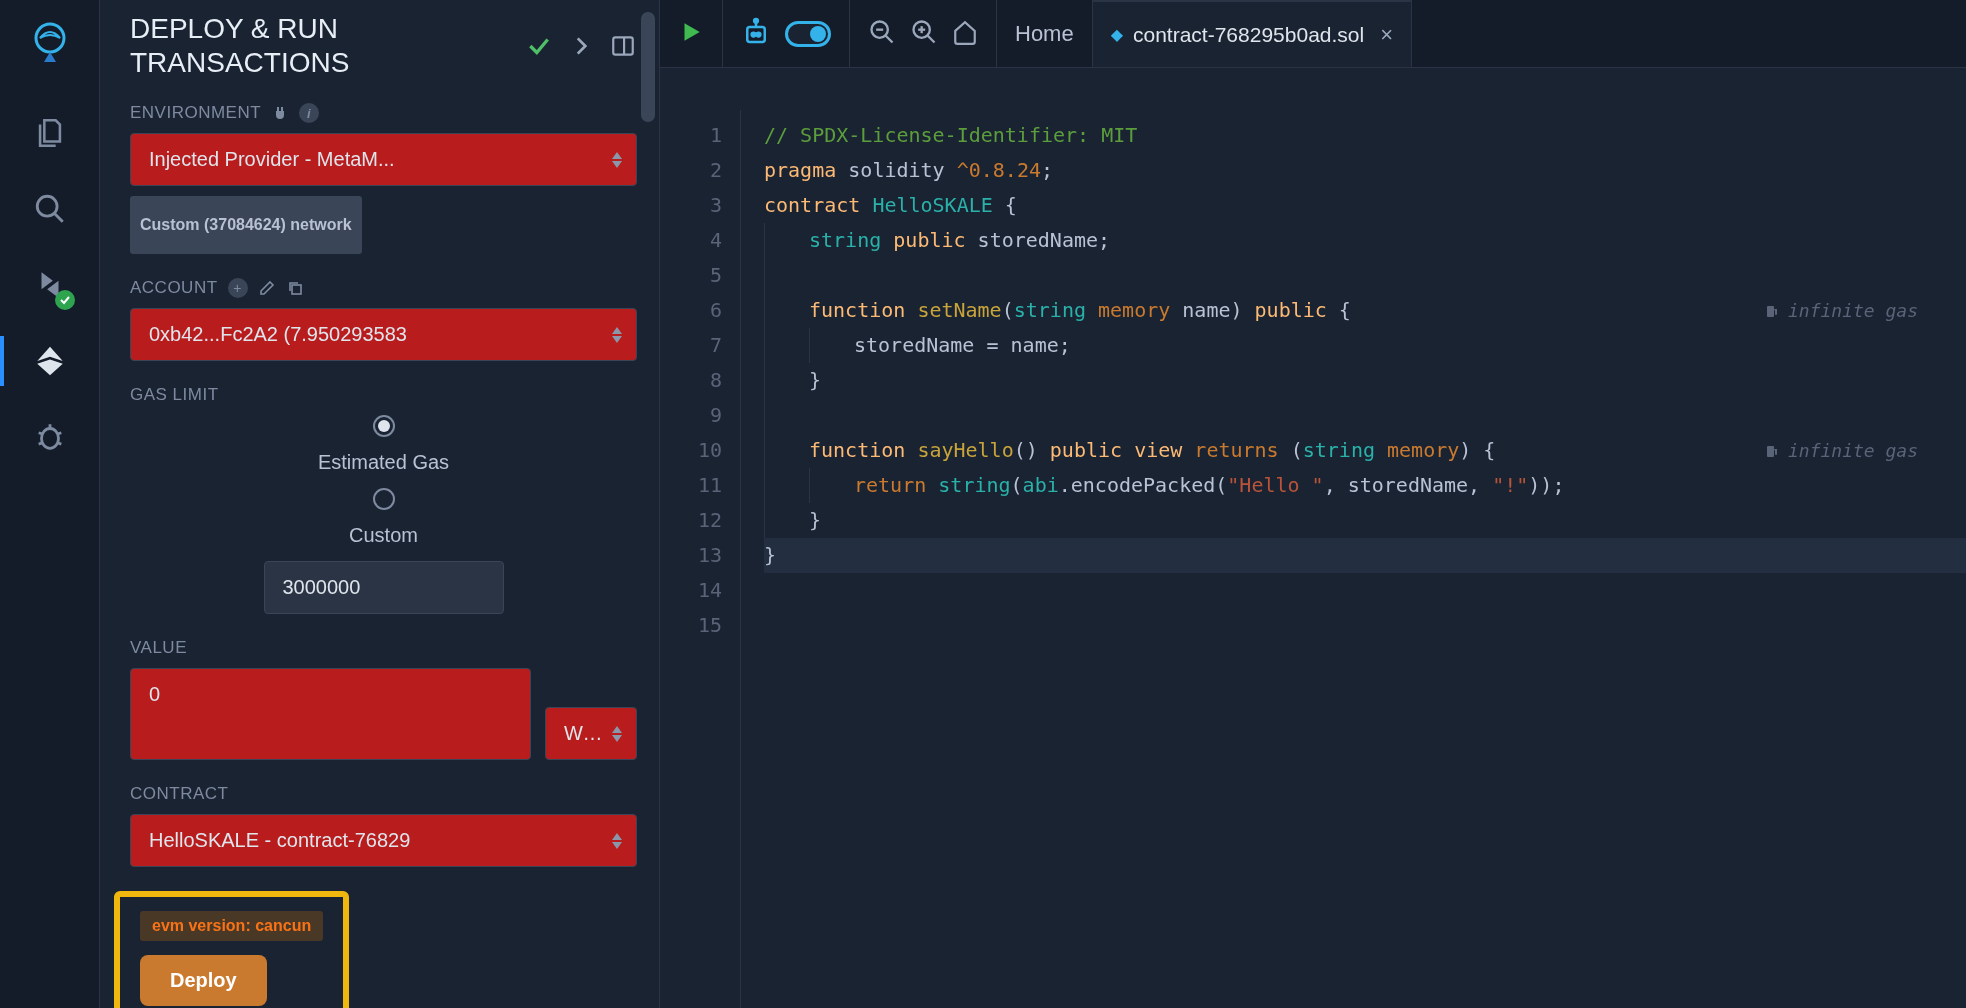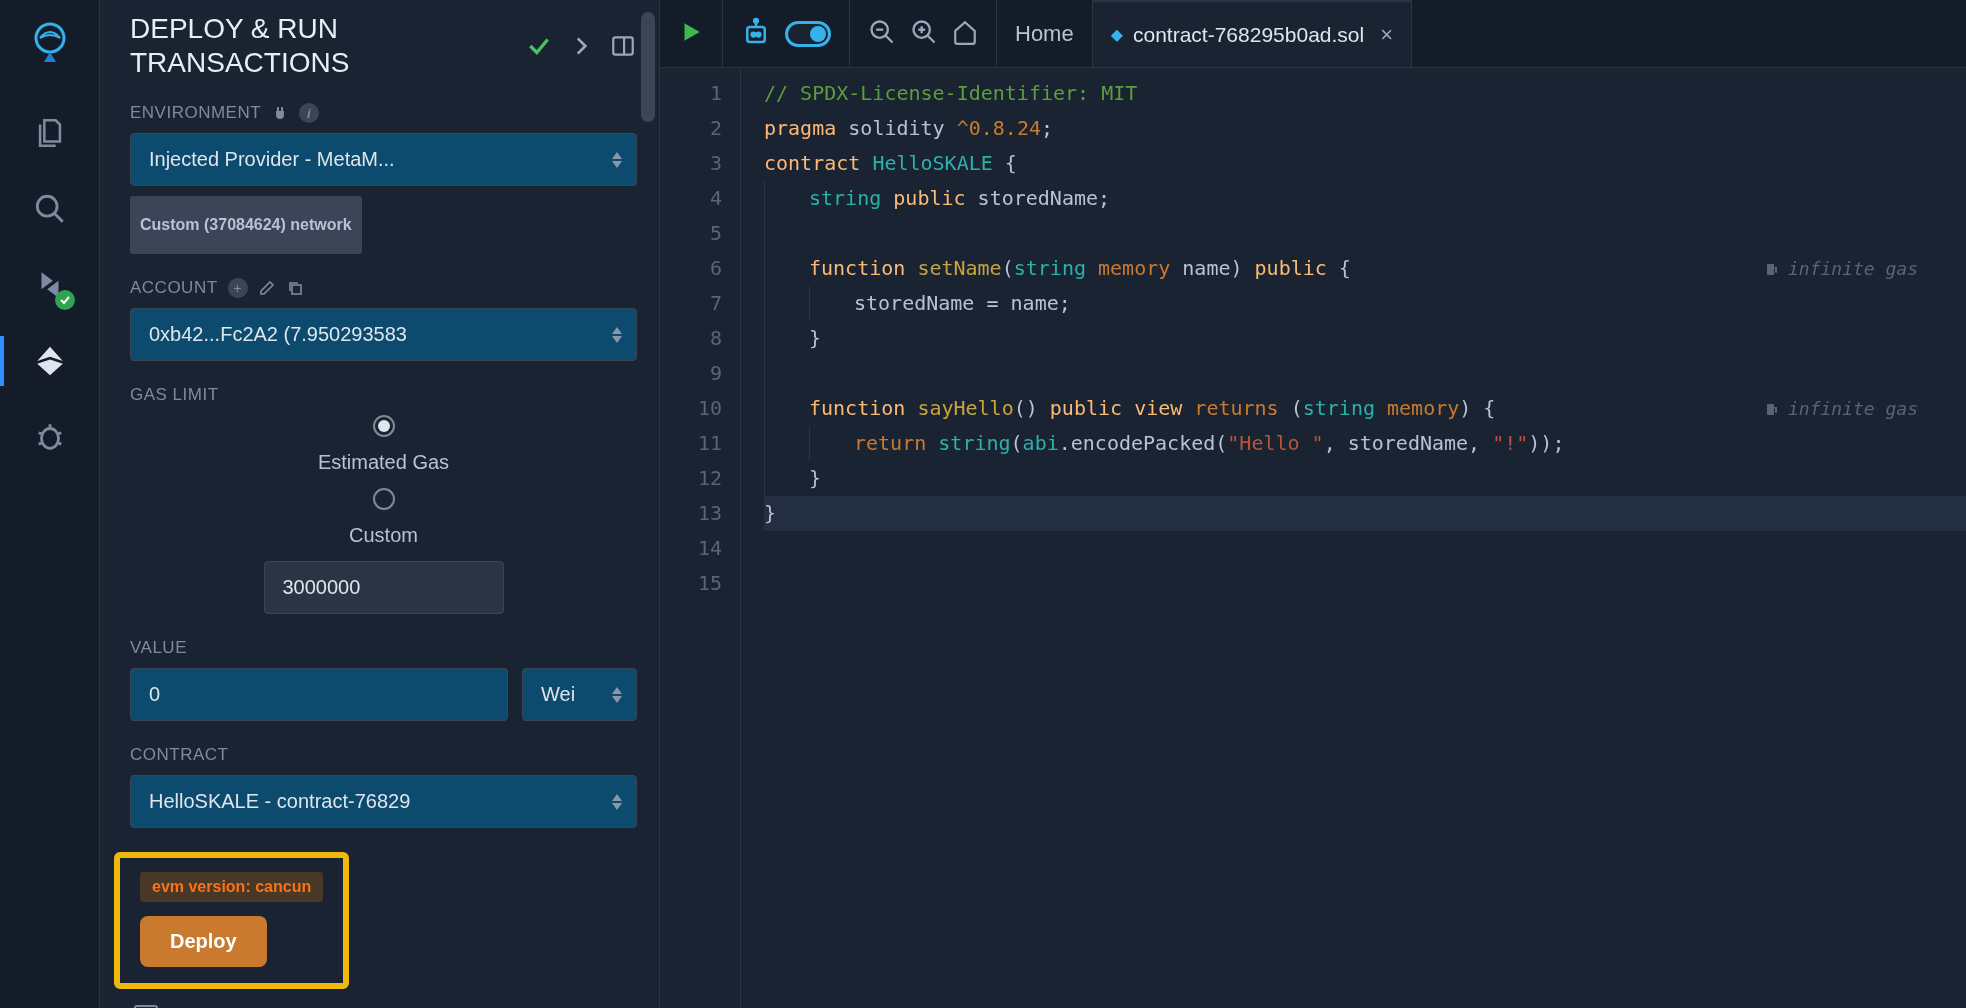--- a/index.html
+++ b/index.html
@@ -120,21 +120,21 @@
 }
 .section-label .mini-icon svg { width: 16px; height: 16px; }
 .section-label .info-icon {
   width: 20px; height: 20px;
   background: #3a4558; border-radius: 50%;
   display: inline-flex; align-items: center; justify-content: center;
   font-size: 13px; font-style: italic; font-weight: 700;
 }
 
 .select-box {
-  background: #0c4a6e;
+  background: #b91c1c;
   border: 1px solid #3a4558;
   border-radius: 4px;
   padding: 14px 42px 14px 18px;
   font-size: 20px;
   color: #dfe5ec;
   position: relative;
   cursor: pointer;
   white-space: nowrap;
   overflow: hidden;
   text-overflow: ellipsis;
@@ -191,21 +191,21 @@
   padding: 14px 18px;
   font-size: 20px;
   color: #dfe5ec;
   width: 240px;
 }
 .value-row {
   display: flex;
   gap: 14px;
 }
 .value-row .select-box.amount { flex: 1; }
-.value-row .select-box.unit { width: 115px; flex: none; }
+.value-row .select-box.unit { width: 92px; flex: none; margin-top: 39px; }
 
 .highlight-box {
   border: 6px solid #f0b70f;
   border-radius: 6px;
   padding: 14px 20px 16px 20px;
   margin-left: -16px;
   display: inline-block;
 }
 .evm-badge {
   display: inline-block;
@@ -241,20 +241,21 @@
   border-radius: 3px;
   cursor: pointer;
 }
 .check-label { font-size: 20px; color: #b8c2d4; }
 
 .editor-area {
   flex: 1;
   display: flex;
   flex-direction: column;
   background: #1a2332;
+  gap: 42px;
 }
 .editor-header {
   height: 68px;
   display: flex;
   align-items: stretch;
   border-bottom: 1px solid #2a3444;
   background: #141c2a;
 }
 .editor-header .segment {
   display: flex;

